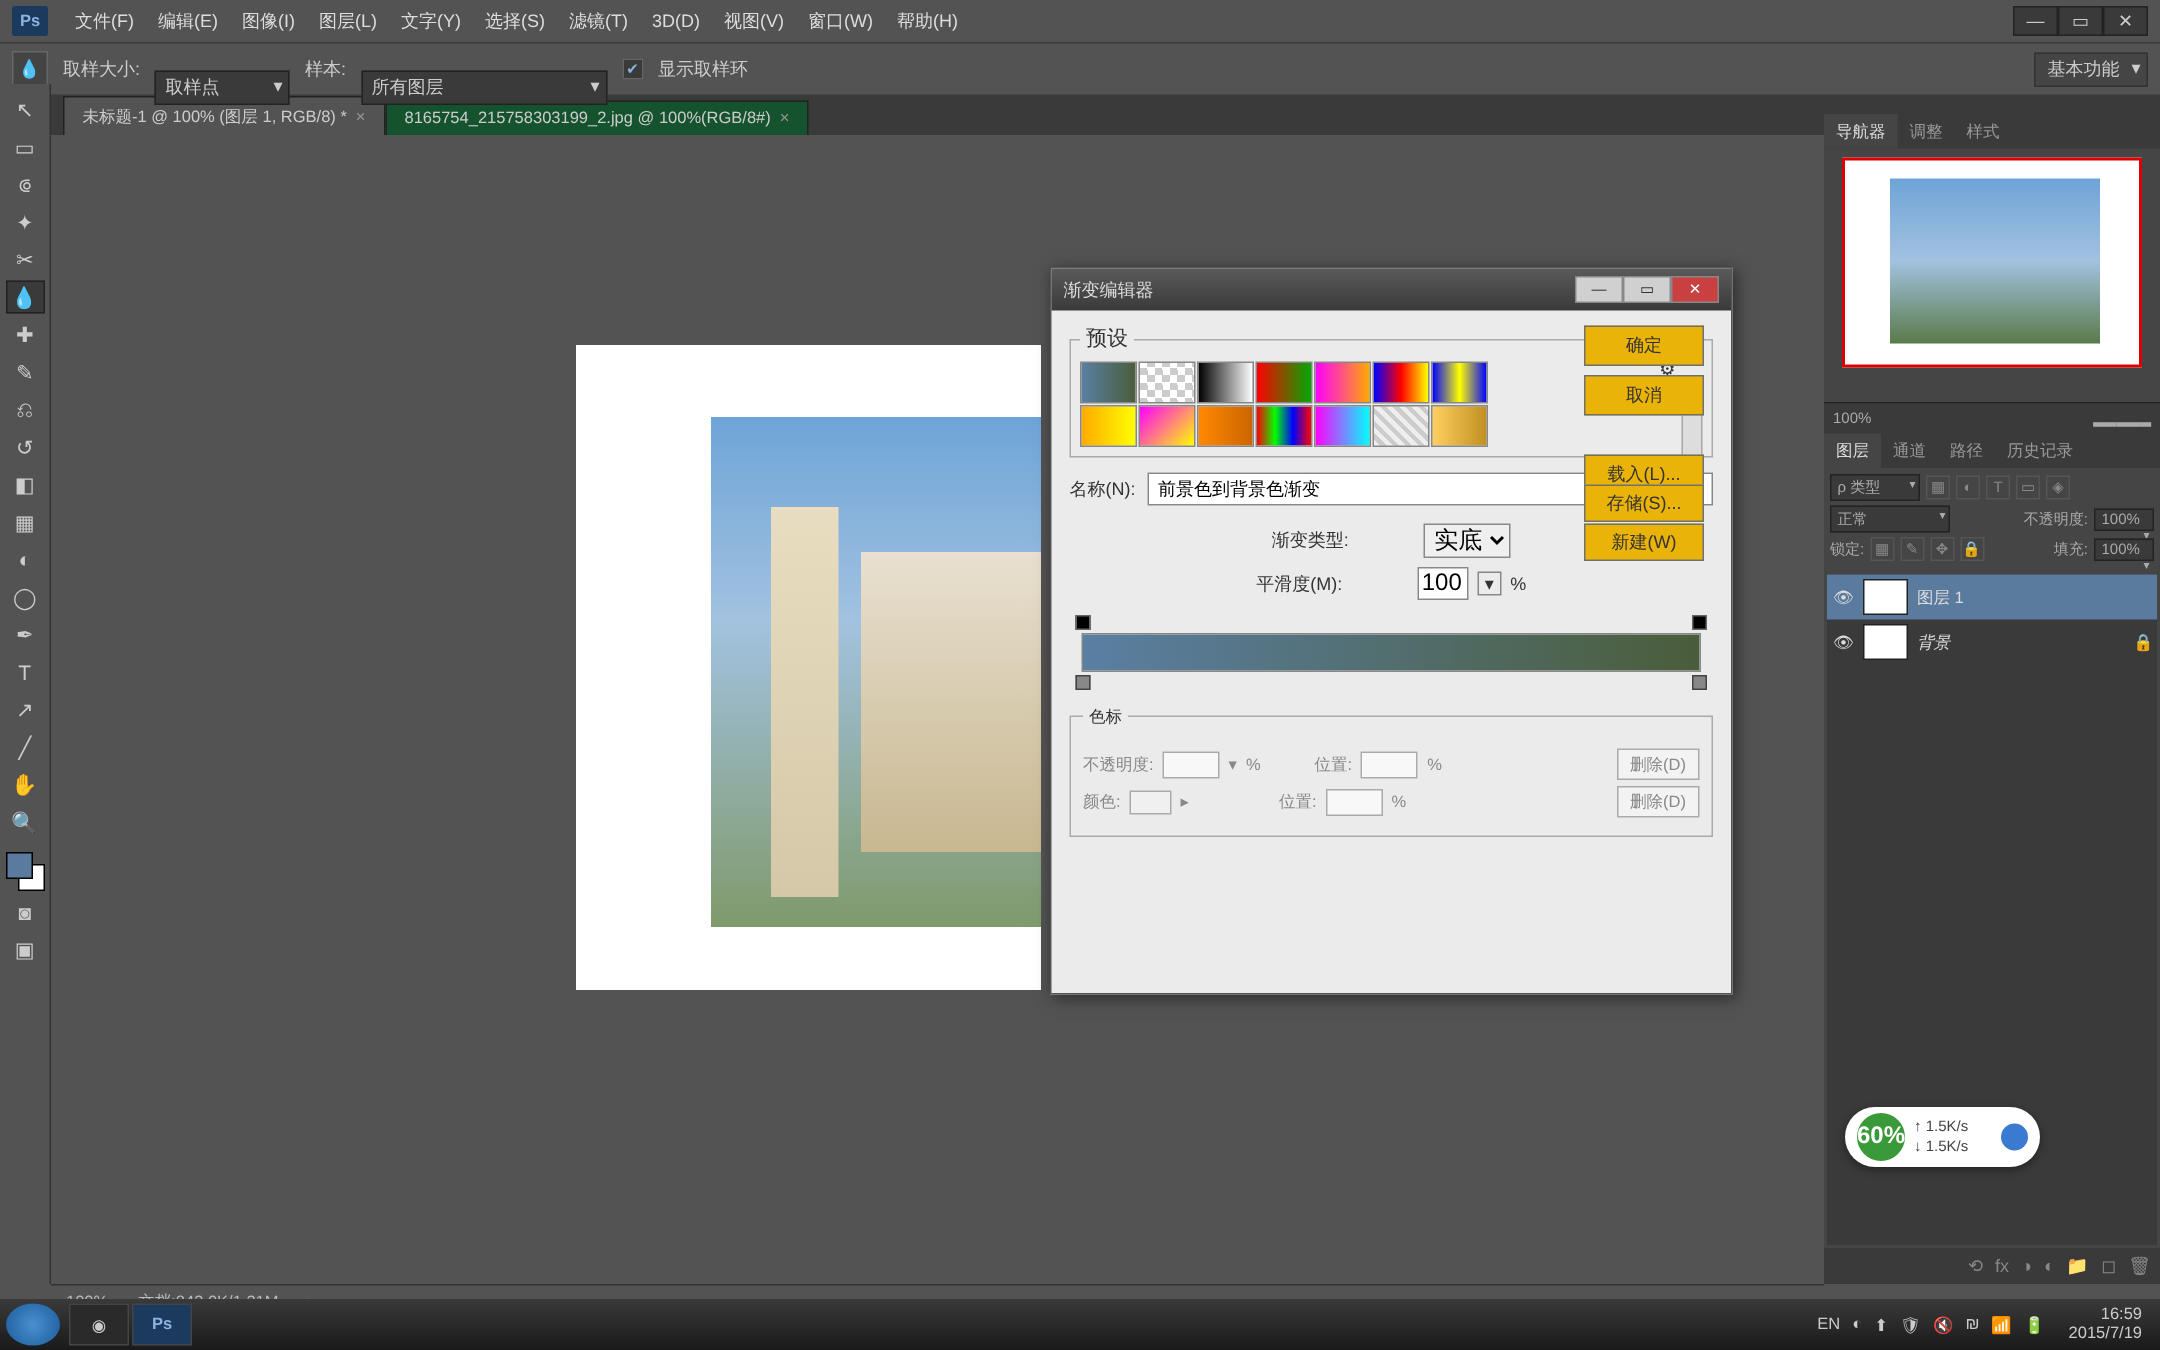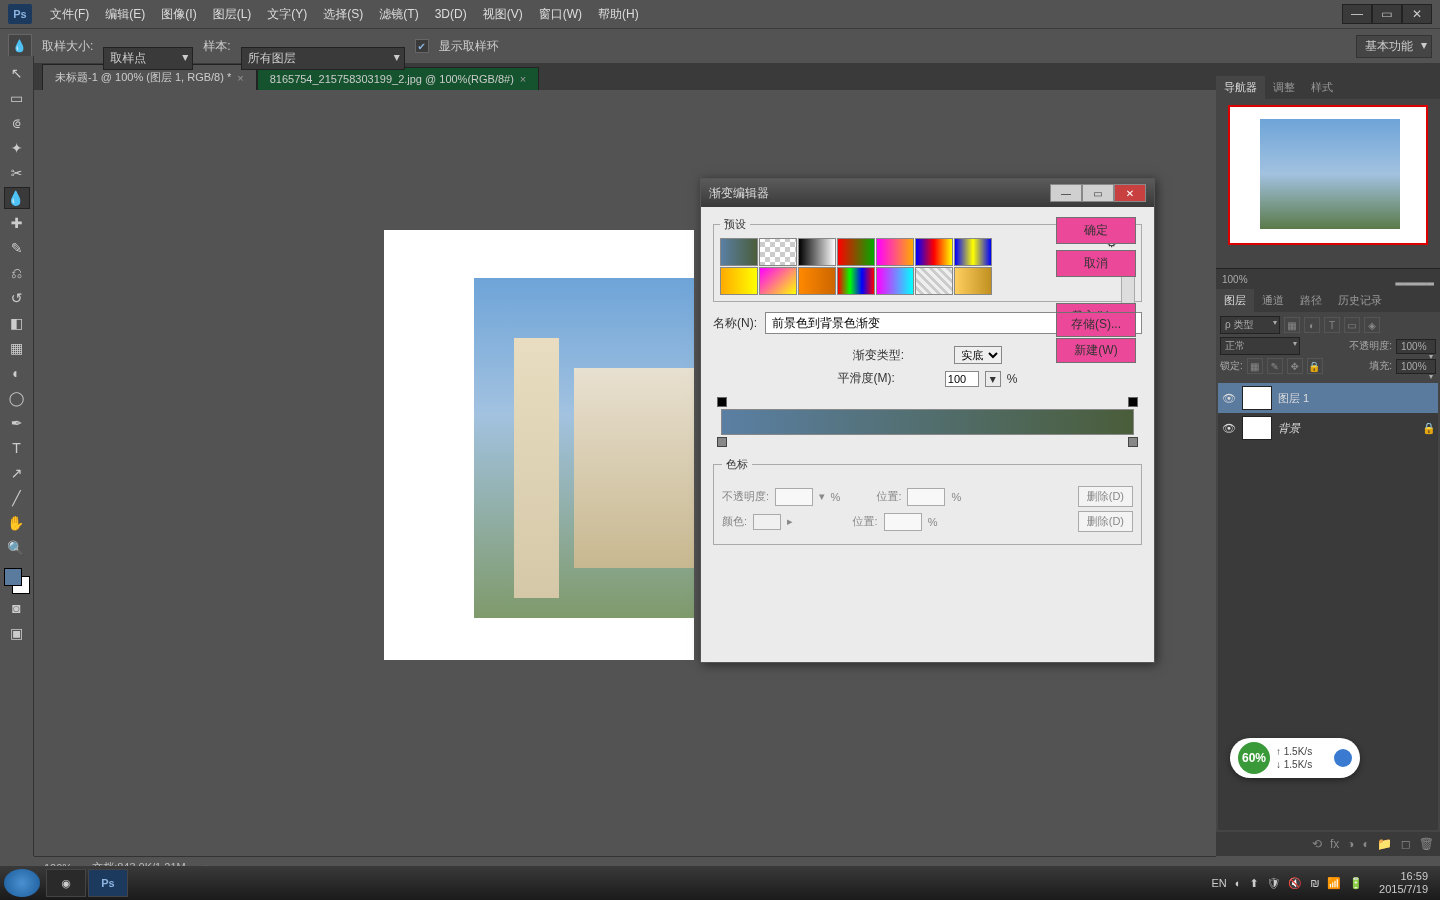--- a/index.html
+++ b/index.html
@@ -60,47 +60,47 @@
 .taskbar .clock{text-align:right;line-height:1.2;padding:0 8px;}
 
 
 .dialog{position:absolute;left:700px;top:178px;width:455px;height:485px;background:#ebebeb;border:1px solid #555;box-shadow:2px 2px 10px rgba(0,0,0,0.5);}
 .dialog .titlebar{height:28px;background:linear-gradient(180deg,#5a5a5a,#3a3a3a);color:#ddd;font-size:12px;display:flex;align-items:center;padding:0 8px;}
 .dialog .titlebar .winbtns{margin-left:auto;display:flex;gap:0;}
 .dialog .titlebar .winbtns div{width:32px;height:18px;background:#d0d0d0;border:1px solid #888;display:flex;align-items:center;justify-content:center;font-size:10px;color:#333;}
 .dialog .titlebar .winbtns .close{background:#c84040;color:#fff;}
 .dialog .body{padding:10px 12px;font-size:12px;color:#333;}
 .dialog .presets{border:1px solid #aaa;padding:6px;margin-bottom:10px;position:relative;}
-.dialog .presets legend{font-size:11px;padding:0 4px;}
+.dialog .presets legend{font-size:14px;padding:0 4px;}
 .dialog .preset-grid{display:flex;flex-wrap:wrap;gap:1px;width:280px;}
 .dialog .preset-grid .sw{width:38px;height:28px;border:1px solid #888;}
 .dialog .gear{position:absolute;right:24px;top:4px;font-size:12px;}
 .dialog .scroll{position:absolute;right:6px;top:20px;width:14px;height:66px;background:#ddd;border:1px solid #aaa;}
 .dialog .sidebtns{position:absolute;right:18px;top:38px;width:80px;display:flex;flex-direction:column;gap:6px;}
-.dialog .btn{border:1px solid #707070;background:#ec4899;padding:4px 0;text-align:center;font-size:12px;}
+.dialog .btn{border:1px solid #707070;background:#eab308;padding:4px 0;text-align:center;font-size:12px;}
 .dialog .namerow{display:flex;align-items:center;gap:8px;margin:6px 0 12px;}
 .dialog .namerow input{flex:1;border:1px solid #888;padding:3px 6px;font-size:12px;}
-.dialog .halfbtns{position:absolute;right:18px;top:133px;width:80px;display:flex;flex-direction:column;gap:1px;}
+.dialog .halfbtns{position:absolute;right:18px;top:144px;width:80px;display:flex;flex-direction:column;gap:1px;}
 .dialog .halfbtns .btn{padding:3px 0;}
 .dialog .typerow,.dialog .smoothrow{display:flex;align-items:center;gap:6px;justify-content:center;margin:6px 0;}
-.dialog .typerow select,.dialog .smoothrow input{border:1px solid #888;font-size:11px;padding:1px 2px;margin-left:44px;}
+.dialog .typerow select,.dialog .smoothrow input{border:1px solid #888;font-size:16px;padding:1px 2px;margin-left:44px;}
 .dialog .gradbar{position:relative;height:54px;margin:8px 2px;}
 .dialog .gradbar .bar{position:absolute;left:6px;right:6px;top:14px;height:26px;background:linear-gradient(90deg,#5a7fa3,#4a5d3a);border:1px solid #888;}
 .dialog .gradbar .ostop{position:absolute;top:2px;width:10px;height:10px;background:#000;border:1px solid #666;}
 .dialog .gradbar .cstop{position:absolute;bottom:2px;width:10px;height:10px;background:#888;border:1px solid #444;}
 .dialog .stops{border:1px solid #aaa;padding:10px 8px 8px;margin-top:4px;position:relative;}
 .dialog .stops legend{font-size:11px;padding:0 4px;}
 .dialog .stoprow{display:flex;align-items:center;gap:6px;margin:4px 0;font-size:11px;color:#888;}
 .dialog .stoprow .field{width:38px;height:18px;border:1px solid #aaa;background:#f8f8f8;}
 .dialog .stoprow .colorbox{width:28px;height:16px;border:1px solid #aaa;background:#f0f0f0;}
 .dialog .stoprow .delbtn{border:1px solid #aaa;background:#f3f3f3;padding:2px 8px;margin-left:auto;color:#888;}
 
 
 .widget{position:absolute;right:80px;bottom:122px;width:130px;height:40px;background:#fff;border-radius:20px;display:flex;align-items:center;padding:0 8px;box-shadow:0 2px 6px rgba(0,0,0,0.4);font-size:10px;}
-.widget .circle{width:32px;height:32px;border-radius:50%;background:#3a9a3a;color:#fff;display:flex;align-items:center;justify-content:center;font-size:12px;font-weight:bold;}
+.widget .circle{width:32px;height:32px;border-radius:50%;background:#3a9a3a;color:#fff;display:flex;align-items:center;justify-content:center;font-size:16px;font-weight:bold;}
 .widget .speeds{margin-left:6px;line-height:1.3;color:#444;}
 .widget .bluedot{width:18px;height:18px;border-radius:50%;background:#3a7ad0;margin-left:auto;}
 </style>
 </head>
 <body>
 
 <div class="menubar">
   <div class="ps-logo">Ps</div>
   <div class="menu-item">文件(F)</div>
   <div class="menu-item">编辑(E)</div>

